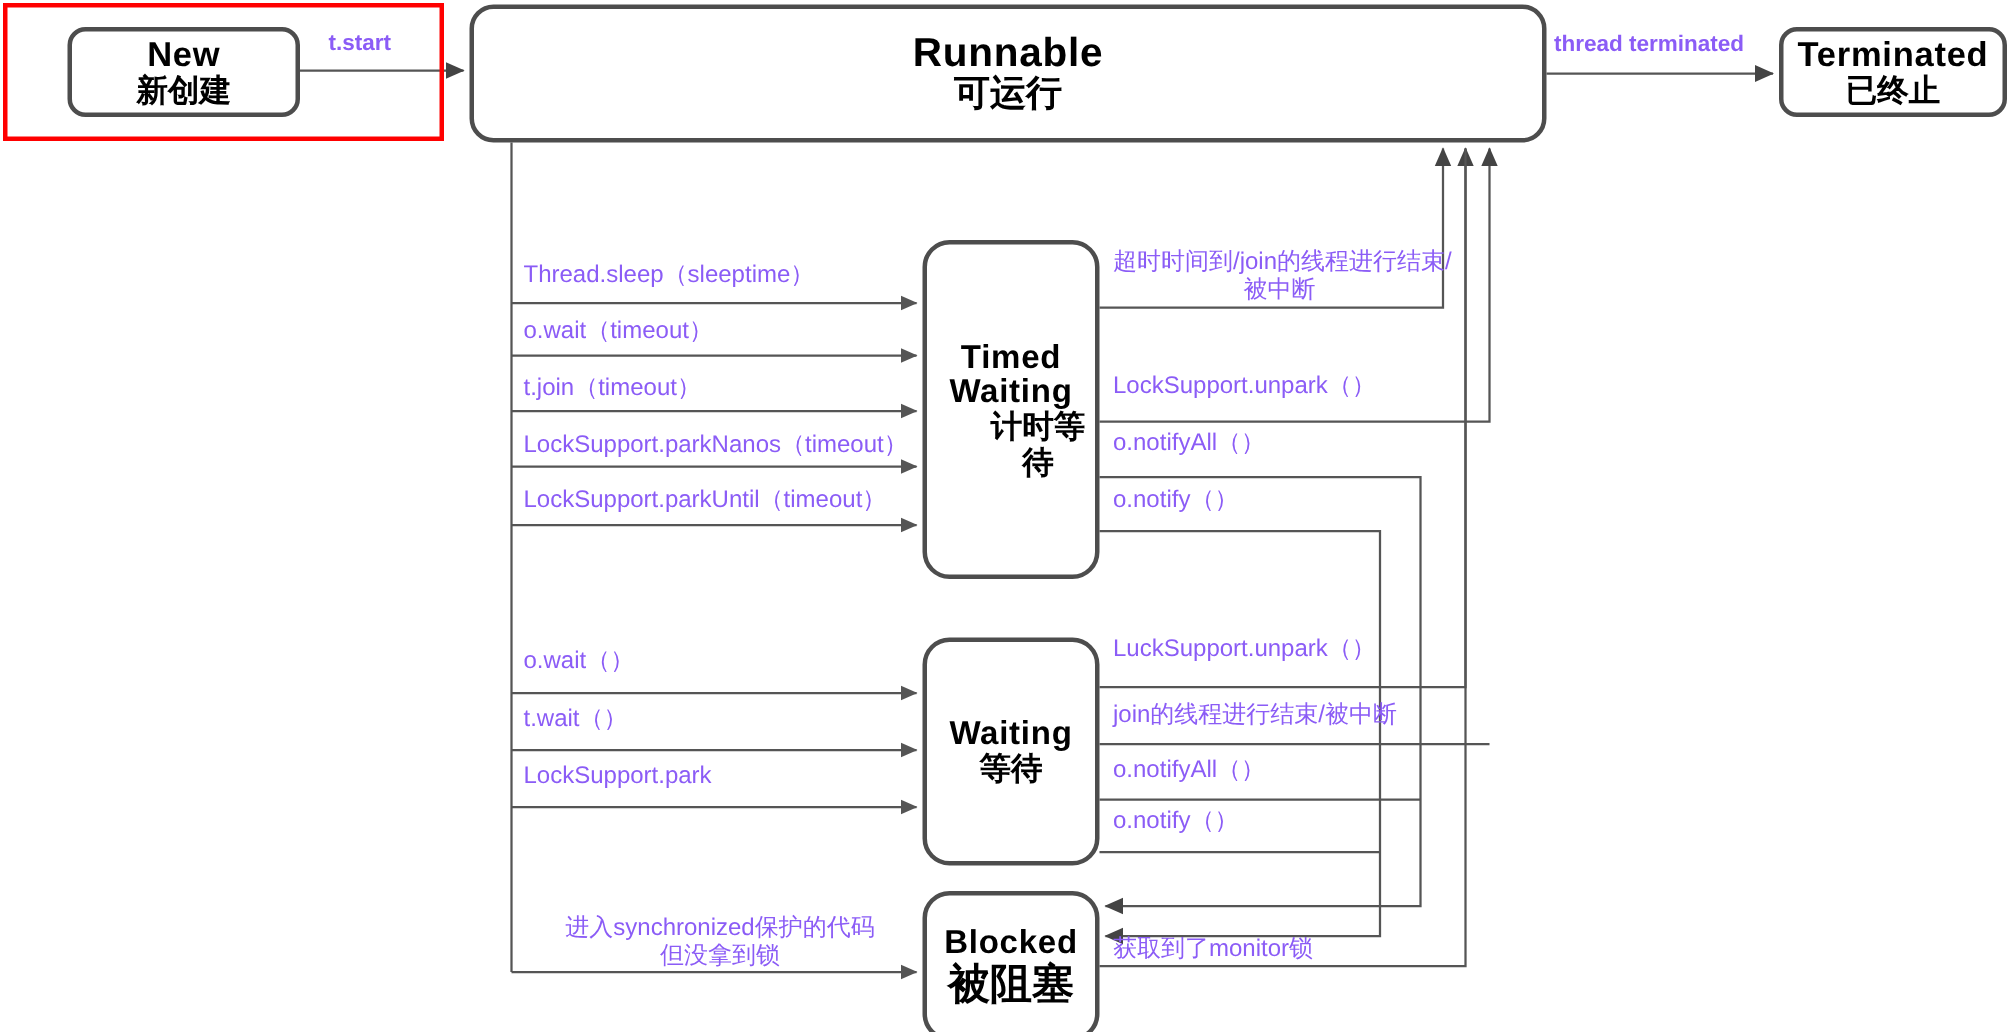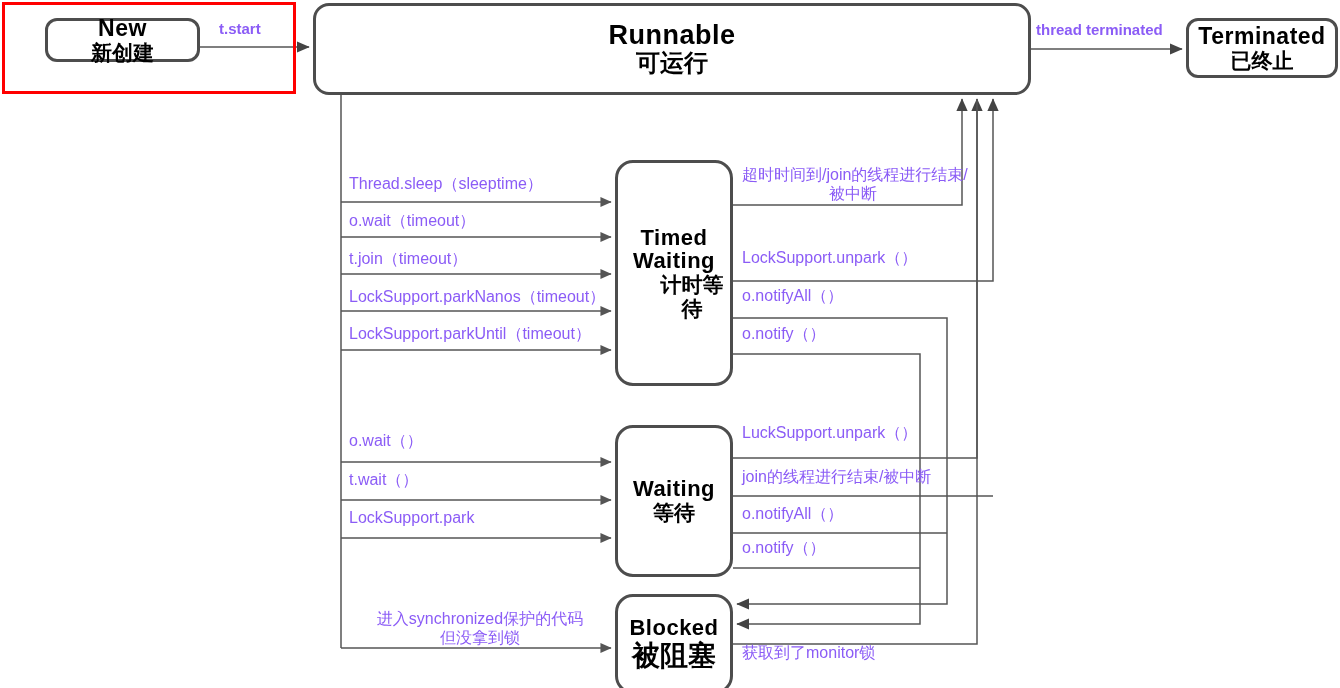--- a/index.html
+++ b/index.html
@@ -28,21 +28,21 @@
   .state-box .en{
     font-weight:bold;
     line-height:1.08;
     letter-spacing:.5px;
   }
   .state-box .cn{
     font-weight:bold;
     line-height:1.12;
   }
 
-  #box-new{left:45px;top:18px;width:155px;height:44px;border-radius:12px;}
+  #box-new{left:45px;top:18px;width:155px;height:60px;border-radius:12px;}
   #box-new .en{font-size:23px;}
   #box-new .cn{font-size:21px;}
 
   #box-runnable{left:313px;top:3px;width:718px;height:92px;border-radius:16px;}
   #box-runnable .en{font-size:27px;}
   #box-runnable .cn{font-size:24px;}
 
   #box-terminated{left:1186px;top:18px;width:152px;height:60px;border-radius:12px;}
   #box-terminated .en{font-size:23px;}
   #box-terminated .cn{font-size:21px;}
@@ -195,17 +195,17 @@
   <div class="lbl" style="left:349px;top:471px;">t.wait（）</div>
   <div class="lbl" style="left:349px;top:509px;">LockSupport.park</div>
 
   <div class="lbl" style="left:742px;top:424px;">LuckSupport.unpark（）</div>
   <div class="lbl" style="left:742px;top:468px;">join的线程进行结束/被中断</div>
   <div class="lbl" style="left:742px;top:505px;">o.notifyAll（）</div>
   <div class="lbl" style="left:742px;top:539px;">o.notify（）</div>
 
   <div class="lbl ctr" style="left:350px;top:610px;width:260px;">进入synchronized保护的代码
 但没拿到锁</div>
-  <div class="lbl" style="left:742px;top:644px;">获取到了monitor锁</div>
+  <div class="lbl" style="left:742px;top:624px;">获取到了monitor锁</div>
 
   <div id="highlight"></div>
 
 </div>
 
 </body></html>

